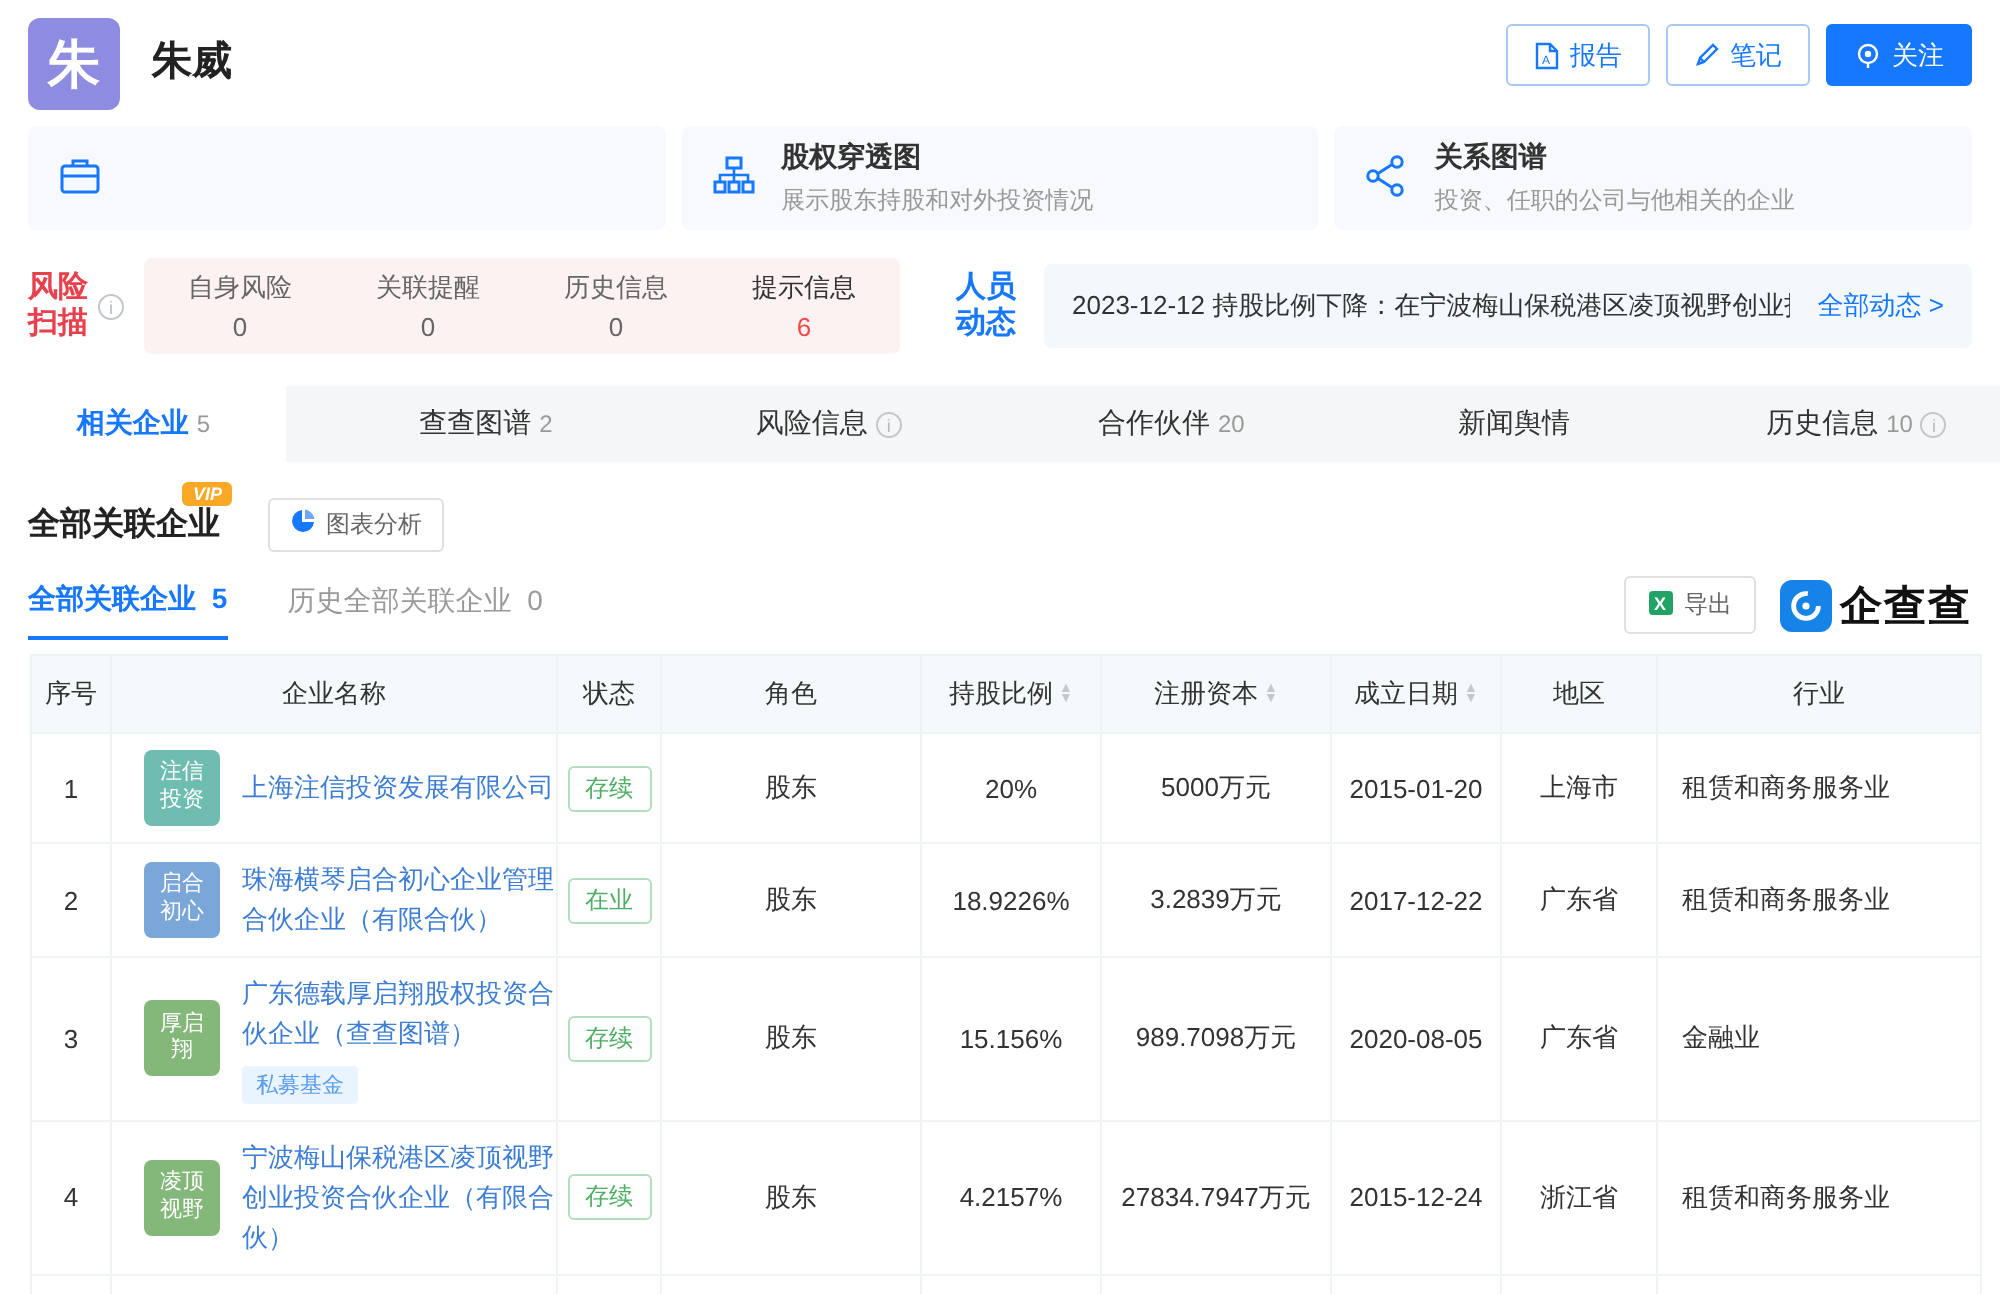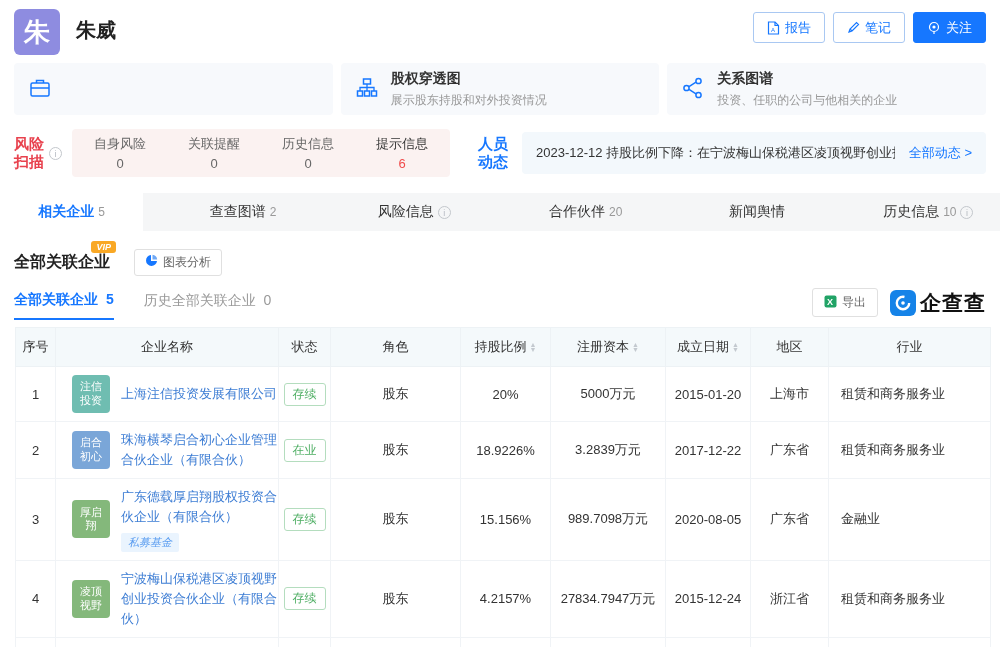--- a/index.html
+++ b/index.html
@@ -85,21 +85,21 @@
        border:1px solid #edf2f5; }
   td { border:1px solid #f0f3f6; padding:8px 4px; text-align:center; font-size:13px; color:#333; vertical-align:middle; }
   .sort { display:inline-flex; flex-direction:column; vertical-align:middle; margin-left:3px; line-height:0; }
   .sort span { font-size:7px; color:#c3c9cf; line-height:0.65; }
   .co-cell { display:flex; align-items:center; gap:11px; text-align:left; padding:0 4px 0 12px; }
   .co-logo { width:38px; height:38px; border-radius:4px; color:#fff; font-size:11px; line-height:1.25;
              display:flex; flex-direction:column; align-items:center; justify-content:center; flex-shrink:0; }
   .co-info { min-width:0; }
   .co-name { color:#3d7dd4; line-height:1.55; cursor:pointer; display:block; width:162px; }
   .tag-fund { display:inline-block; background:#eaf4fe; color:#5b9df0; font-size:11px; padding:2px 7px;
-              border-radius:2px; margin-top:5px;font-style:italic; }
+              border-radius:2px; margin-top:5px; }
   .status-badge { display:inline-block; color:#4eae63; border:1px solid #b4ddbe; border-radius:3px;
                   padding:2px 8px; font-size:12px; background:#fff; }
   td.industry { text-align:left; padding-left:12px; }
 </style>
 </head>
 <body>
 
 <div class="page">
 
   <div class="hdr">
@@ -354,21 +354,21 @@
       </tr>
       <tr>
         <td>3</td>
         <td>
             <div class="co-cell">
           <span class="co-logo" style="background-color: rgb(132, 184, 123);">
                 <span>厚启</span>
                 <span>翔</span>
               </span>
           <span class="co-info">
-            <a class="co-name">广东德载厚启翔股权投资合伙企业（有限合伙）</a>
+            <a class="co-name">广东德载厚启翔股权投资合伙企业（查查图谱）</a>
             <span class="tag-fund">私募基金</span>
           </span>
         </div>
           </td>
         <td><span class="status-badge">存续</span></td>
         <td>股东</td>
         <td>15.156%</td>
         <td>989.7098万元</td>
         <td>2020-08-05</td>
         <td>广东省</td>

